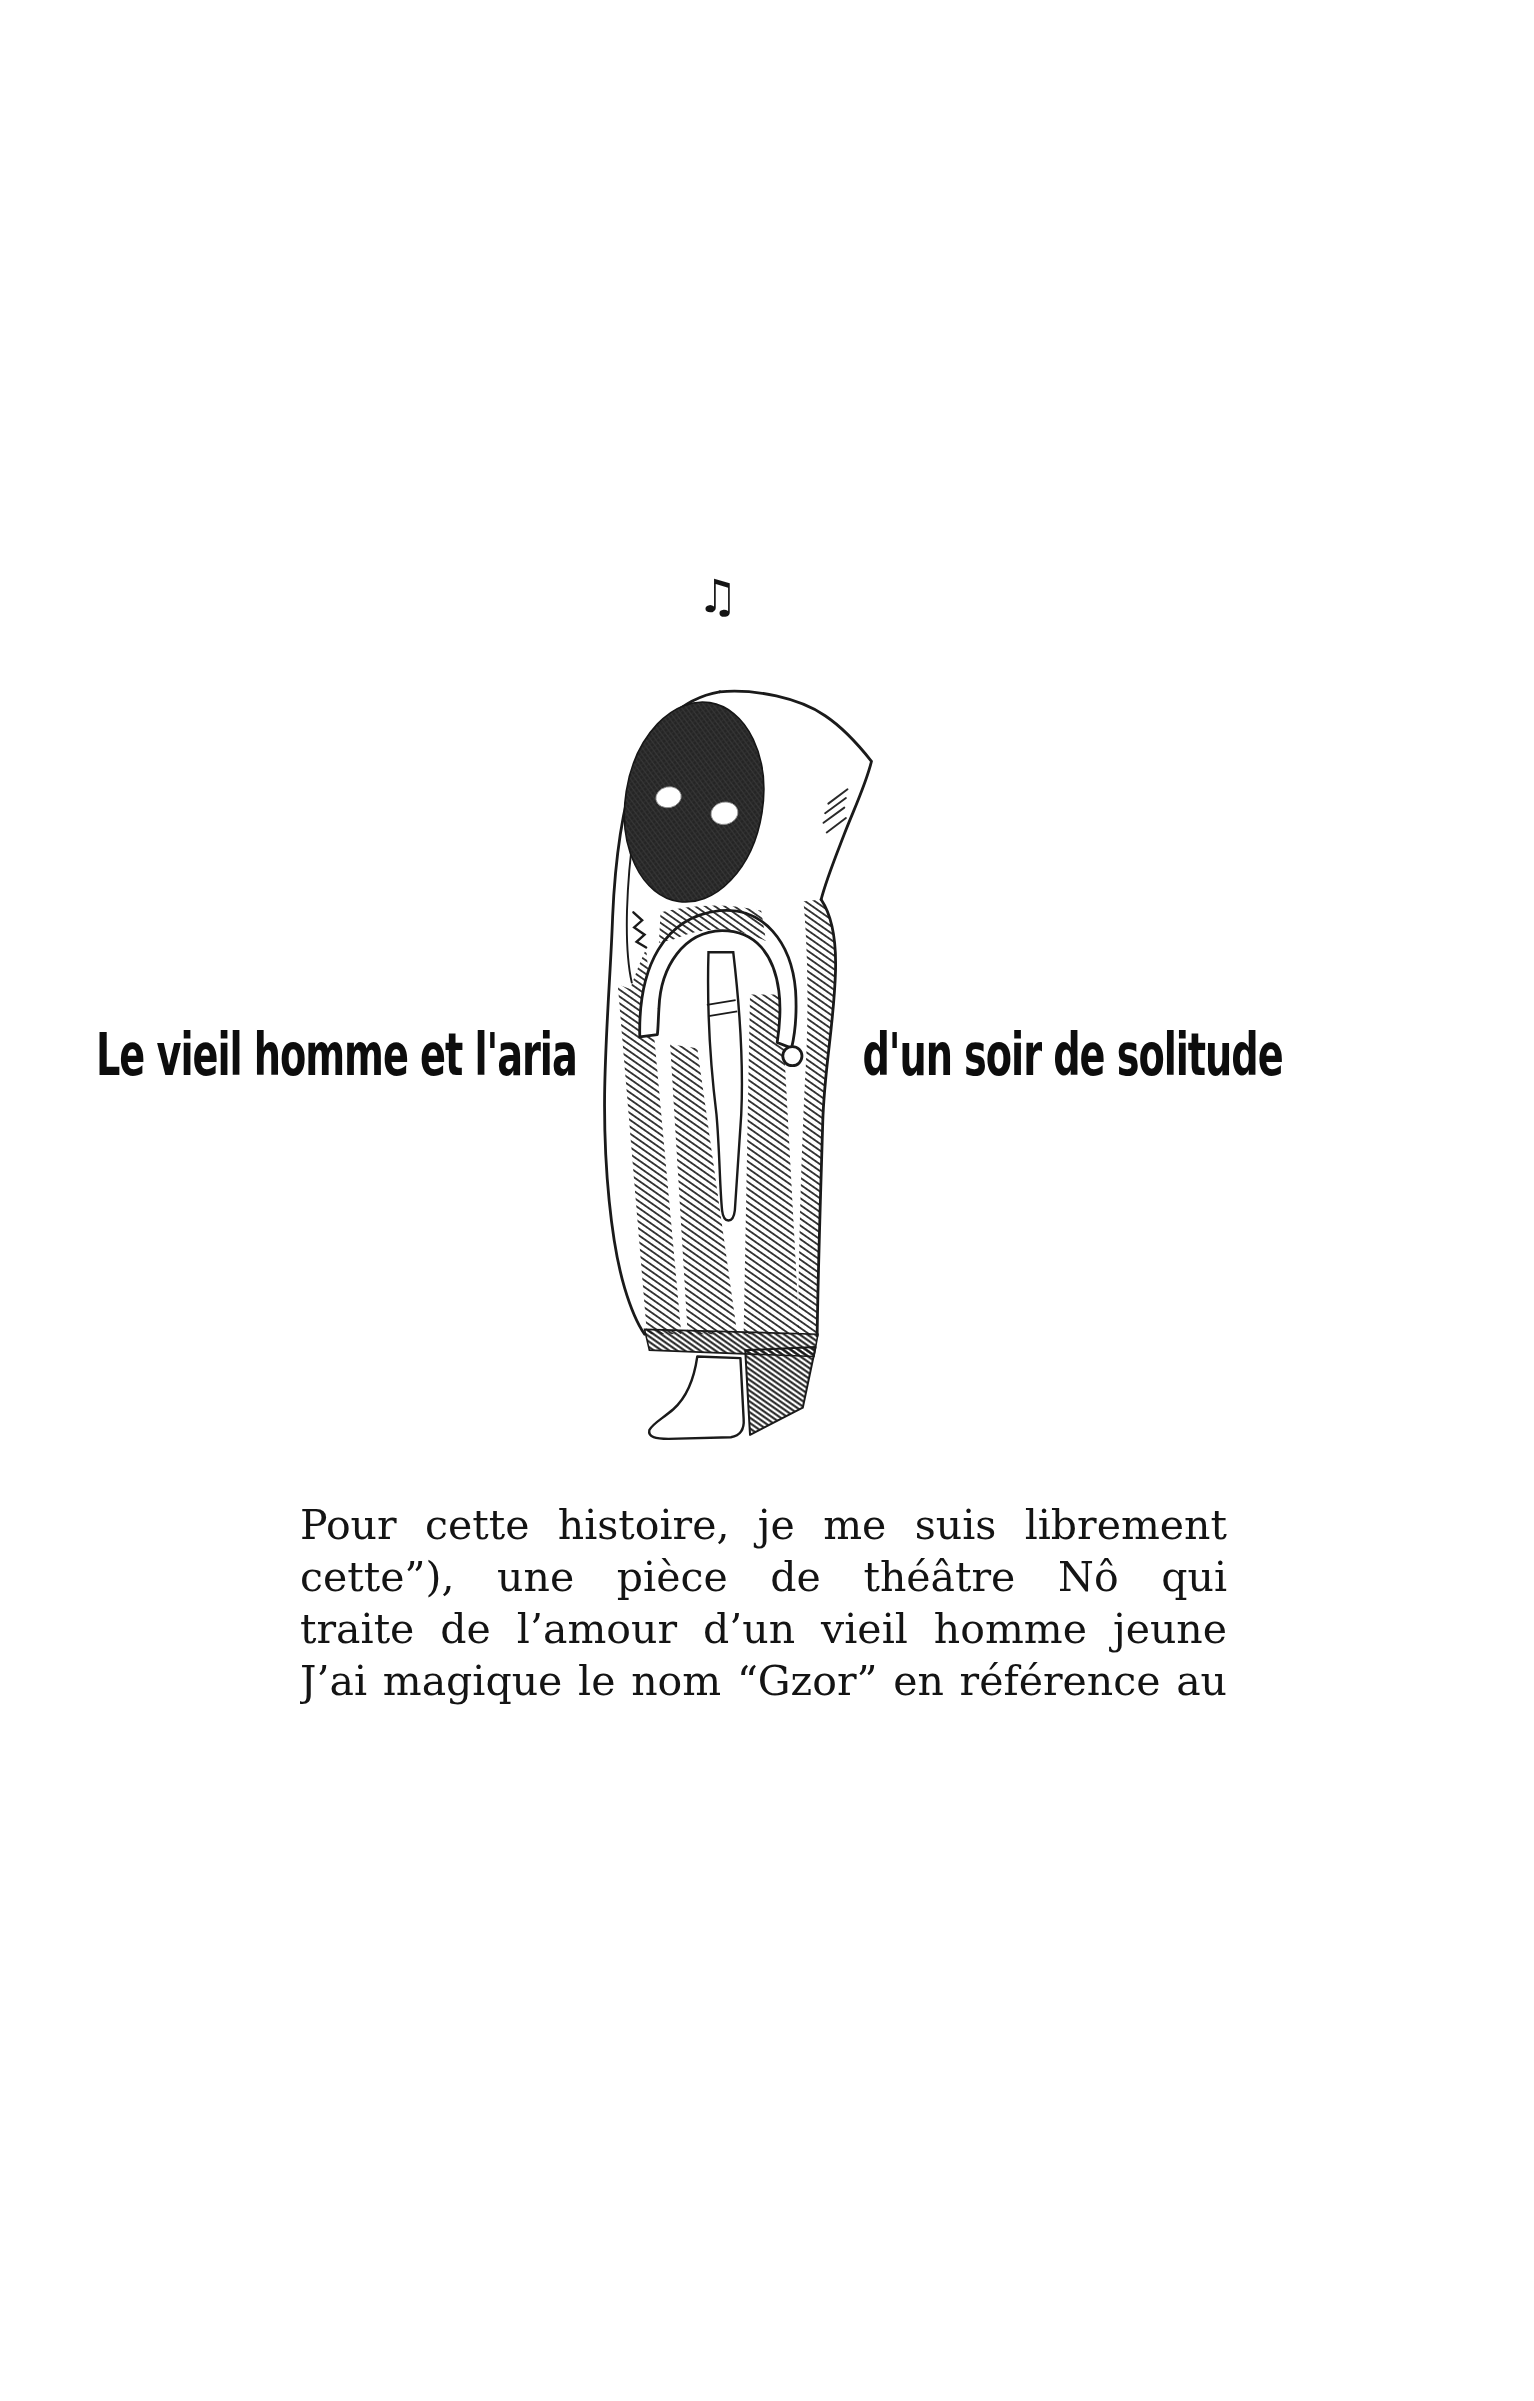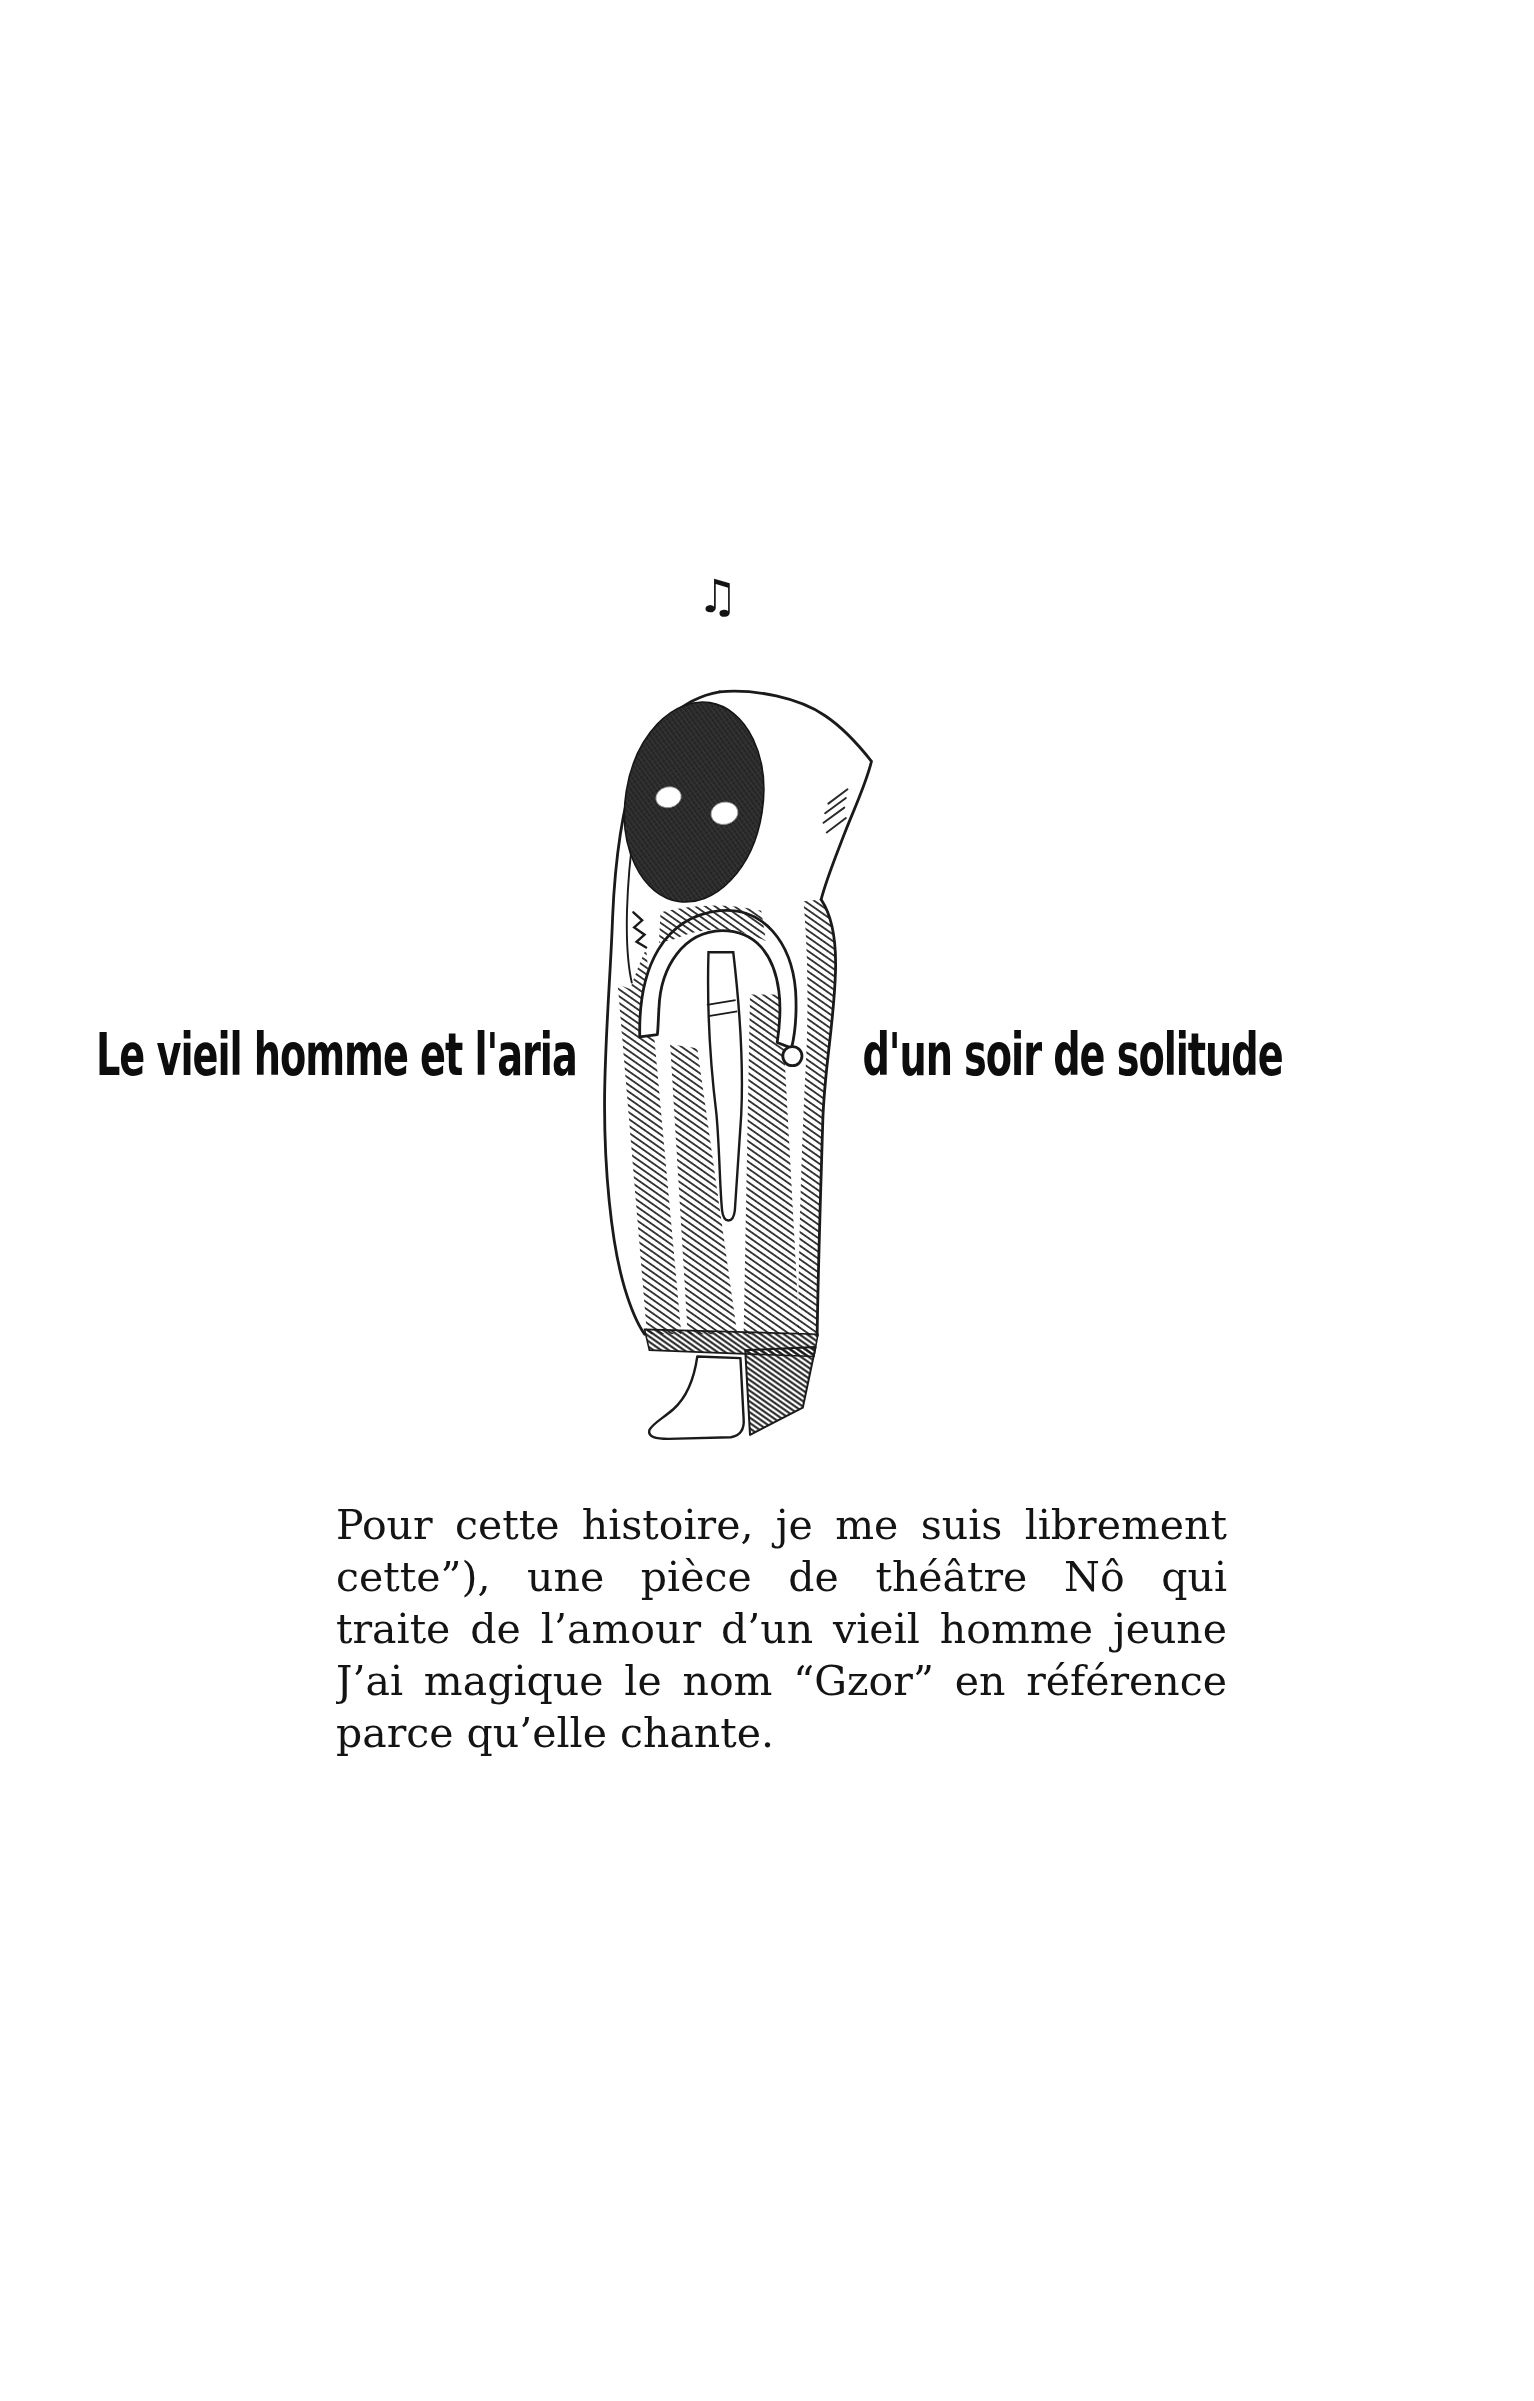--- a/index.html
+++ b/index.html
@@ -50,21 +50,20 @@
     width: 927px;
     font-size: 41px;
     line-height: 52px;
     color: #141414;
   }
   .pline {
     height: 52px;
     overflow: hidden;
     text-align: justify;
     text-align-last: justify;
-    margin-left: 36px;
   }
   .pline.no-just { text-align-last: left; }
   .pline .it { font-style: italic; }
 </style>
 </head>
 <body>
 
 <div id="page">
 
   <div id="music-note">♫</div>
@@ -128,17 +127,16 @@
   </div>
 
   <div id="title-left" class="title">Le vieil homme et l'aria</div>
   <div id="title-right" class="title">d'un soir de solitude</div>
 
   <div id="paragraph">
     <div class="pline">Pour cette histoire, je me suis librement</div>
     <div class="pline">cette”), une pièce de théâtre Nô qui</div>
     <div class="pline">traite de l’amour d’un vieil homme jeune</div>
     <div class="pline">J’ai magique le nom “Gzor” en référence au</div>
-    <div class="pline no-just">parce qu’elle chante.</div>
   </div>
 
 </div>
 
 
 </body></html>

